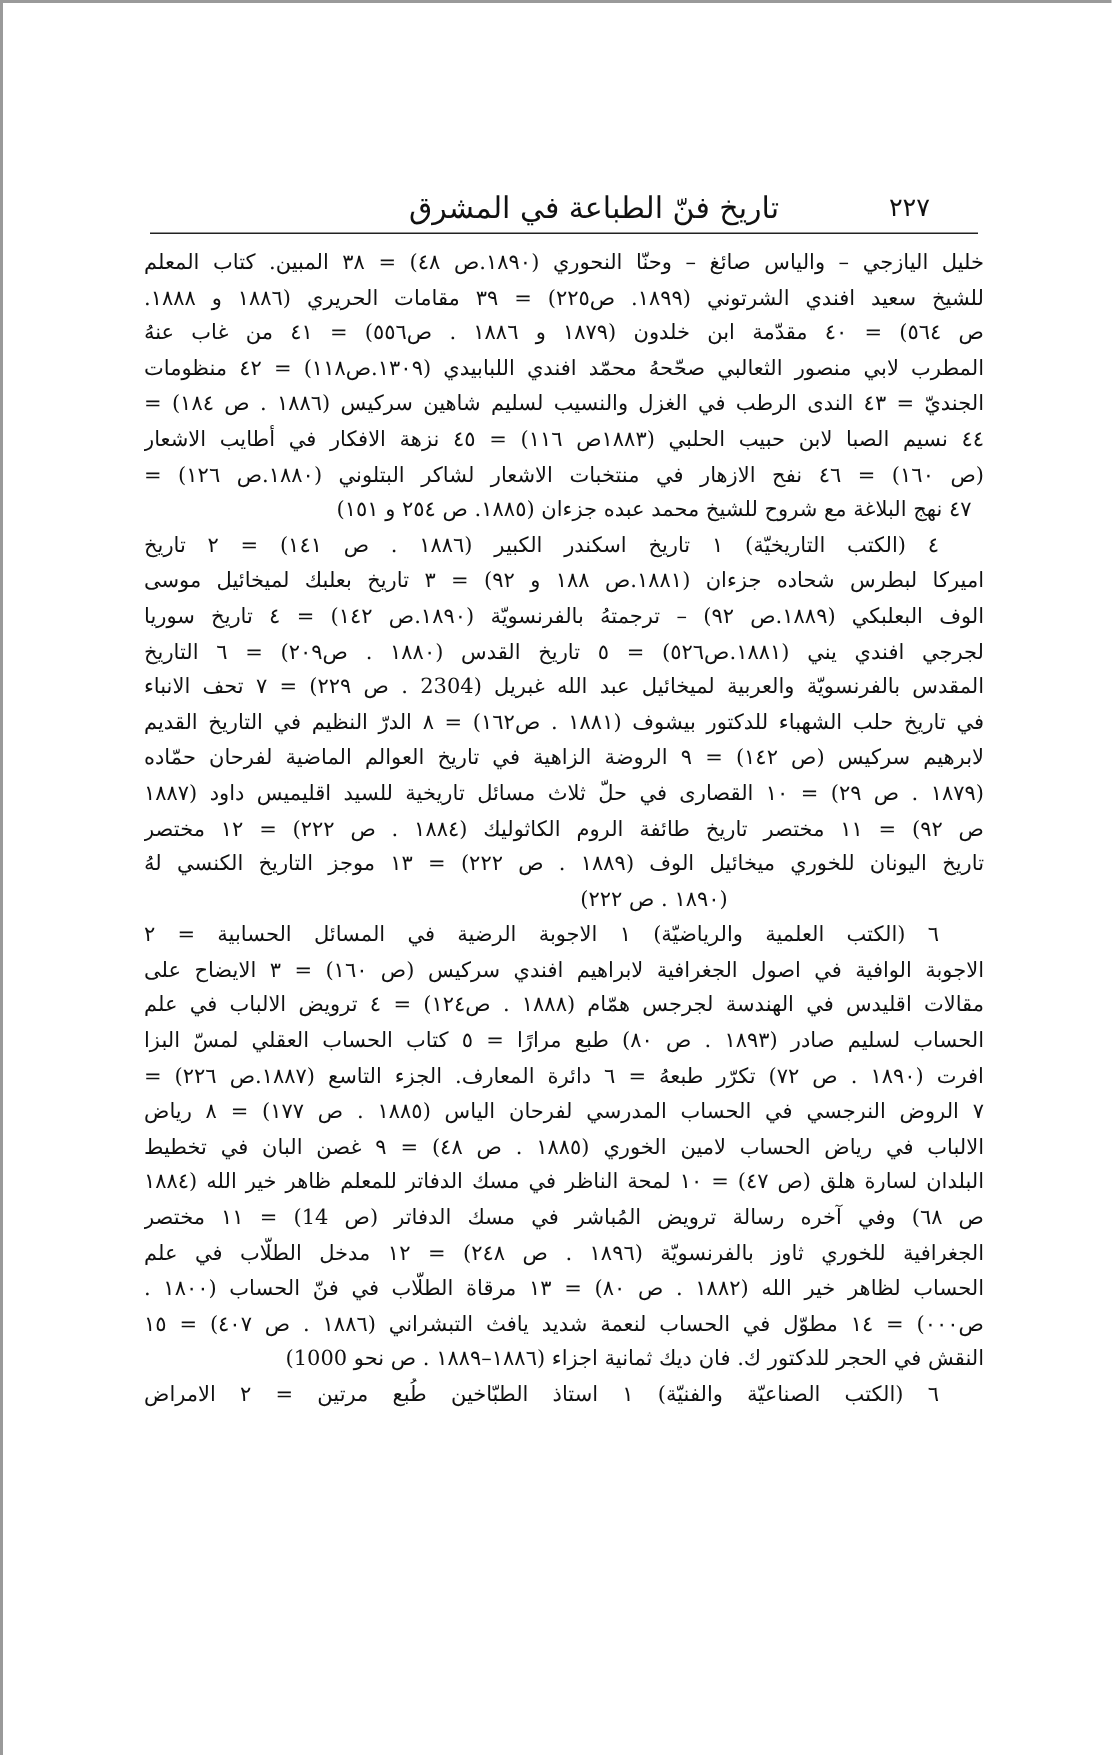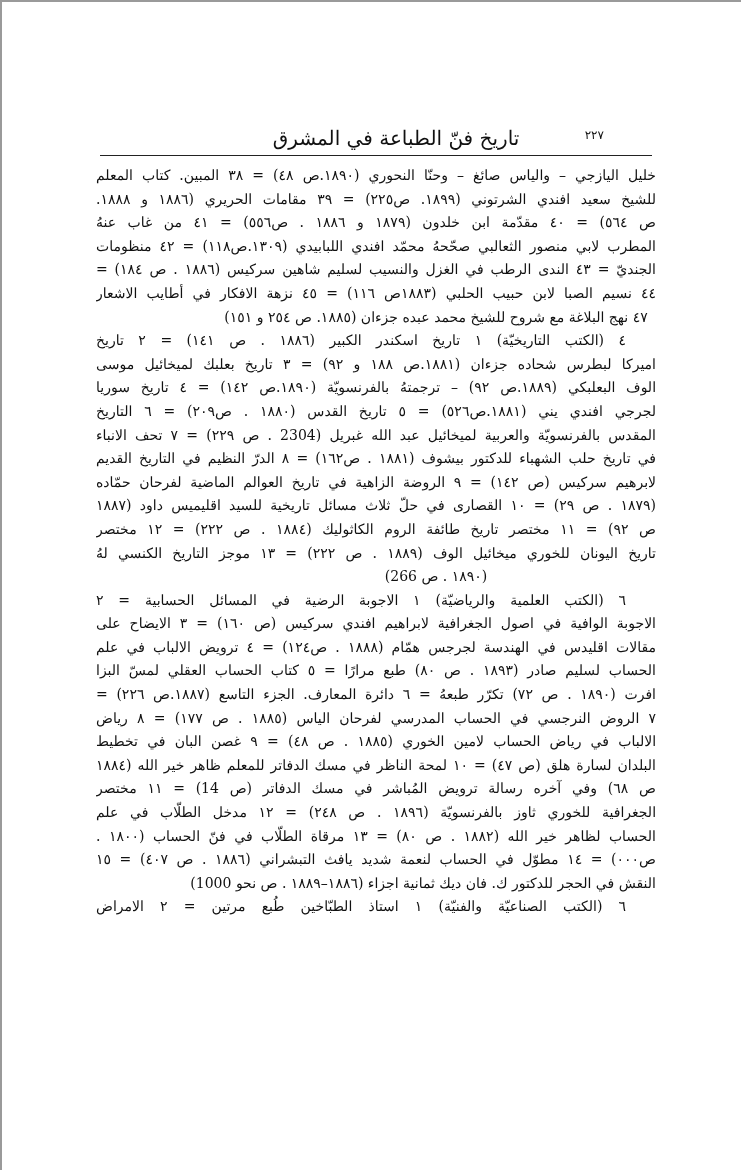--- a/index.html
+++ b/index.html
@@ -9,21 +9,21 @@
   }
   .page-frame {
     position:absolute; left:0; top:0; width:741px; height:1170px;
     border-top:2px solid #9a9a9a; border-left:2px solid #9a9a9a; box-sizing:border-box;
   }
   .header {
     position:absolute; left:100px; top:126px; width:552px; height:28px;
     direction:rtl;
   }
   .page-number {
-    position:absolute; right:48px; top:2px; font-size:12px; letter-spacing:1px;text-align:center;
+    position:absolute; right:32px; top:2px; font-size:17px; letter-spacing:1px;text-align:center;
   }
   .running-title {
     position:absolute; left:0; right:0; top:0; text-align:center; font-size:20px;
     padding-left:40px;
   }
   .header-rule {
     position:absolute; left:100px; top:155px; width:552px; height:0;
     border-top:1.5px solid #222;
   }
   .body-text {
@@ -49,32 +49,33 @@
 </div>
 <div class="header-rule"></div>
 
 <div class="body-text" id="body-text">
     <span class="line">خليل اليازجي – والياس صائغ – وحنّا النحوري (١٨٩٠.ص ٤٨) = ٣٨ المبين. كتاب المعلم</span>
     <span class="line">للشيخ سعيد افندي الشرتوني (١٨٩٩. ص٢٢٥) = ٣٩ مقامات الحريري (١٨٨٦ و ١٨٨٨.</span>
     <span class="line">ص ٥٦٤) = ٤٠ مقدّمة ابن خلدون (١٨٧٩ و ١٨٨٦ . ص٥٥٦) = ٤١ من غاب عنهُ</span>
     <span class="line">المطرب لابي منصور الثعالبي صحّحهُ محمّد افندي اللبابيدي (١٣٠٩.ص١١٨) = ٤٢ منظومات</span>
     <span class="line">الجنديّ = ٤٣ الندى الرطب في الغزل والنسيب لسليم شاهين سركيس (١٨٨٦ . ص ١٨٤) =</span>
     <span class="line">٤٤ نسيم الصبا لابن حبيب الحلبي (١٨٨٣ص ١١٦) = ٤٥ نزهة الافكار في أطايب الاشعار</span>
+    <span class="line">(ص ١٦٠) = ٤٦ نفح الازهار في منتخبات الاشعار لشاكر البتلوني (١٨٨٠.ص ١٢٦) =</span>
     <span class="line centered">٤٧ نهج البلاغة مع شروح للشيخ محمد عبده جزءان (١٨٨٥. ص ٢٥٤ و ١٥١)</span>
     <span class="line indent">٤ (الكتب التاريخيّة) ١ تاريخ اسكندر الكبير (١٨٨٦ . ص ١٤١) = ٢ تاريخ</span>
     <span class="line">اميركا لبطرس شحاده جزءان (١٨٨١.ص ١٨٨ و ٩٢) = ٣ تاريخ بعلبك لميخائيل موسى</span>
     <span class="line">الوف البعلبكي (١٨٨٩.ص ٩٢) – ترجمتهُ بالفرنسويّة (١٨٩٠.ص ١٤٢) = ٤ تاريخ سوريا</span>
     <span class="line">لجرجي افندي يني (١٨٨١.ص٥٢٦) = ٥ تاريخ القدس (١٨٨٠ . ص٢٠٩) = ٦ التاريخ</span>
     <span class="line">المقدس بالفرنسويّة والعربية لميخائيل عبد الله غبريل (2304 . ص ٢٢٩) = ٧ تحف الانباء</span>
     <span class="line">في تاريخ حلب الشهباء للدكتور بيشوف (١٨٨١ . ص١٦٢) = ٨ الدرّ النظيم في التاريخ القديم</span>
     <span class="line">لابرهيم سركيس (ص ١٤٢) = ٩ الروضة الزاهية في تاريخ العوالم الماضية لفرحان حمّاده</span>
     <span class="line">(١٨٧٩ . ص ٢٩) = ١٠ القصارى في حلّ ثلاث مسائل تاريخية للسيد اقليميس داود (١٨٨٧</span>
     <span class="line">ص ٩٢) = ١١ مختصر تاريخ طائفة الروم الكاثوليك (١٨٨٤ . ص ٢٢٢) = ١٢ مختصر</span>
     <span class="line">تاريخ اليونان للخوري ميخائيل الوف (١٨٨٩ . ص ٢٢٢) = ١٣ موجز التاريخ الكنسي لهُ</span>
-    <span class="line centered">(١٨٩٠ . ص 266)</span>
+    <span class="line centered">(١٨٩٠ . ص ٢٢٢)</span>
     <span class="line indent">٦ (الكتب العلمية والرياضيّة) ١ الاجوبة الرضية في المسائل الحسابية = ٢</span>
     <span class="line">الاجوبة الوافية في اصول الجغرافية لابراهيم افندي سركيس (ص ١٦٠) = ٣ الايضاح على</span>
     <span class="line">مقالات اقليدس في الهندسة لجرجس همّام (١٨٨٨ . ص١٢٤) = ٤ ترويض الالباب في علم</span>
     <span class="line">الحساب لسليم صادر (١٨٩٣ . ص ٨٠) طبع مرارًا = ٥ كتاب الحساب العقلي لمسّ البزا</span>
     <span class="line">افرت (١٨٩٠ . ص ٧٢) تكرّر طبعهُ = ٦ دائرة المعارف. الجزء التاسع (١٨٨٧.ص ٢٢٦) =</span>
     <span class="line">٧ الروض النرجسي في الحساب المدرسي لفرحان الياس (١٨٨٥ . ص ١٧٧) = ٨ رياض</span>
     <span class="line">الالباب في رياض الحساب لامين الخوري (١٨٨٥ . ص ٤٨) = ٩ غصن البان في تخطيط</span>
     <span class="line">البلدان لسارة هلق (ص ٤٧) = ١٠ لمحة الناظر في مسك الدفاتر للمعلم ظاهر خير الله (١٨٨٤</span>
     <span class="line">ص ٦٨) وفي آخره رسالة ترويض المُباشر في مسك الدفاتر (ص 14) = ١١ مختصر</span>
     <span class="line">الجغرافية للخوري ثاوز بالفرنسويّة (١٨٩٦ . ص ٢٤٨) = ١٢ مدخل الطلّاب في علم</span>

